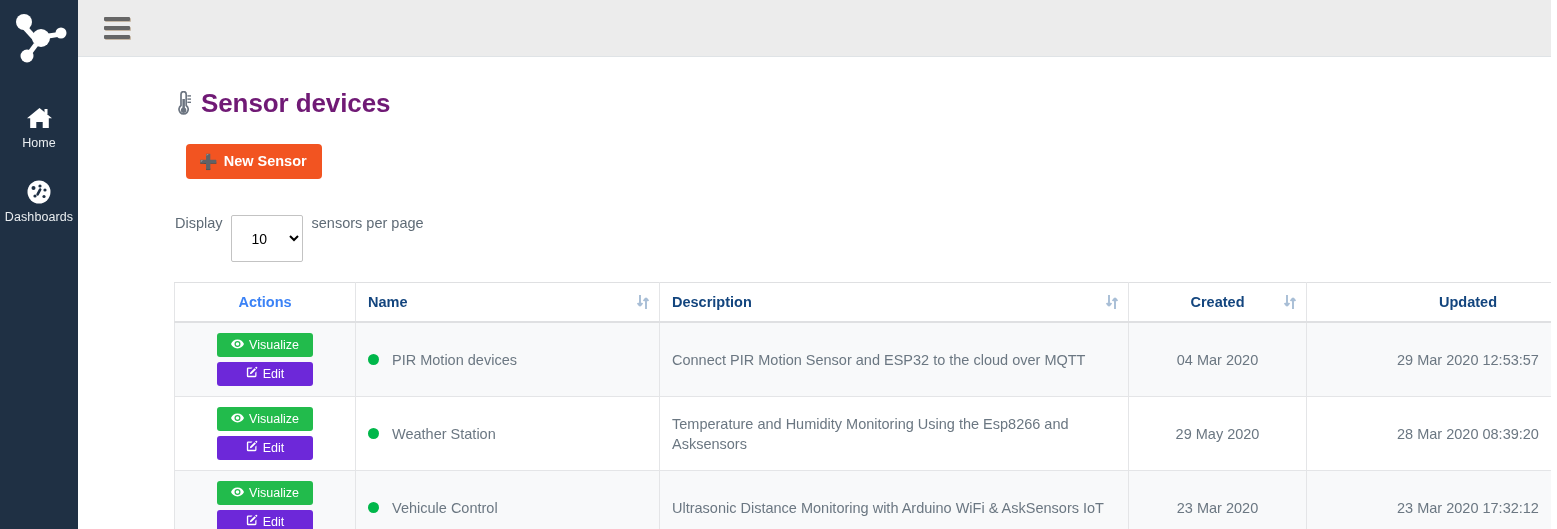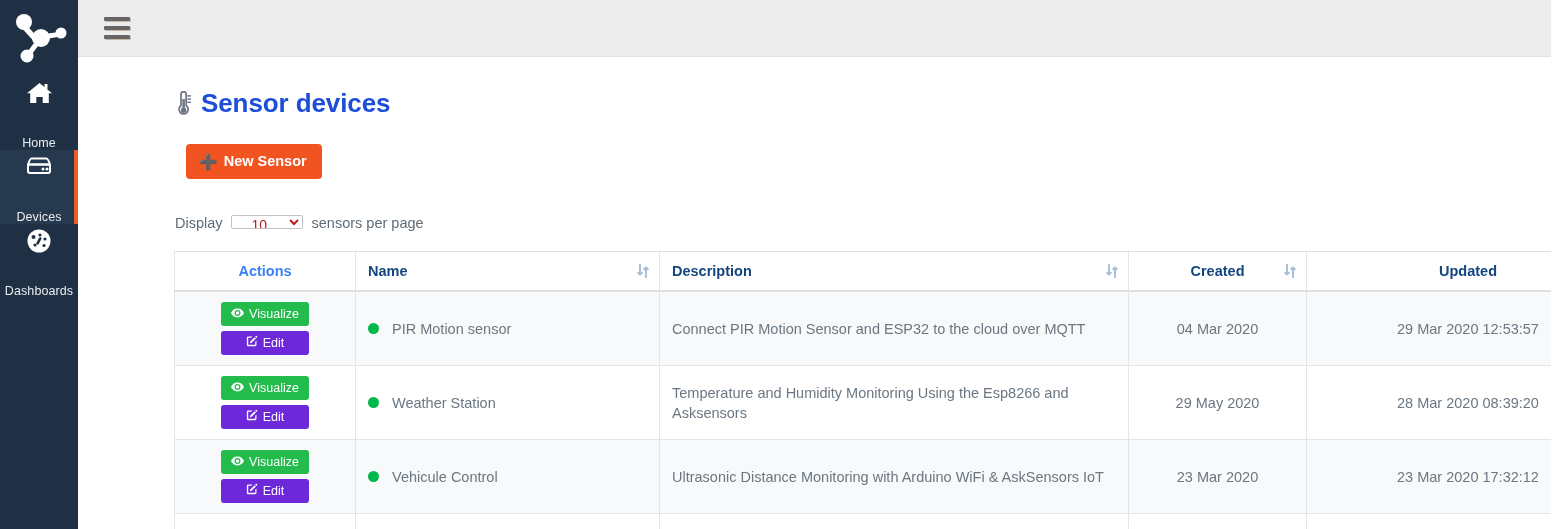--- a/index.html
+++ b/index.html
@@ -24,21 +24,21 @@
   .brand {
     height: 76px; min-height: 76px;
     display: flex; align-items: center; justify-content: center;
   }
   .brand svg { display: block; }
 
   .nav-item {
     position: relative;
     height: 74px; min-height: 74px;
     display: flex; flex-direction: column;
-    align-items: center; justify-content: space-between;
+    align-items: center; justify-content: flex-end;
     color: #e7ebee;
     text-decoration: none;
     cursor: pointer;
     padding-top: 4px;
   }
   .nav-item .nav-icon {
     height: 26px; display: flex; align-items: center; justify-content: center;
     margin-bottom: 5px;
   }
   .nav-item .nav-label {
@@ -66,21 +66,21 @@
     border-radius: 1px; margin-bottom: 5px;
     box-shadow: 1px 1px 0 rgba(150,120,80,0.45);
   }
   .hamburger span:last-child { margin-bottom: 0; }
 
   .content { padding: 0 0 0 0; }
 
   .page-title {
     display: flex; align-items: center;
     margin: 31px 0 0 96px;
-    color: #1d4ed8;
+    color: #701a75;
     font-size: 26px; font-weight: bold;
     letter-spacing: -0.1px;
   }
   .thermo-icon { margin-right: 9px; display: flex; align-items: center; }
 
   .btn-new {
     margin: 25px 0 0 108px;
     display: inline-flex; align-items: center; gap: 6px;
     background: #f25421; border: none; border-radius: 4px;
     color: #fff; font-size: 14.5px; font-weight: bold;
@@ -90,22 +90,22 @@
   }
   .btn-new .plus { font-size: 15px; font-weight: bold; line-height: 1; }
 
   .display-row {
     display: flex; align-items: flex-start;
     margin: 36px 0 0 97px;
     color: #5f6b76; font-size: 14.5px;
   }
   .display-row .lbl { margin-right: 8px; }
   .page-select {
-    width: 72px; height: 14px;
-    font-size: 14px; color: #b91c1c;
+    width: 72px; height: 47px;
+    font-size: 14px; color: #000000;
     font-family: "Liberation Sans", sans-serif;
     border: 1px solid #c3c3c3; border-radius: 2px;
     background: #fff; padding-left: 16px;
     cursor: pointer;
   }
   .display-row .lbl2 { margin-left: 9px; }
 
   
   .table-wrap { margin: 20px 0 0 96px; width: 1455px; }
   table.dt {
@@ -149,21 +149,21 @@
 
   .col-actions { width: 181px; }
   .col-name    { width: 304px; }
   .col-desc    { width: 469px; }
   .col-created { width: 178px; }
   .col-updated { width: 323px; }
 
   td.actions-cell { text-align: center; padding: 8px 4px; }
   .btn-sm {
     display: inline-flex; align-items: center; justify-content: center; gap: 5px;
-    width: 88px; padding: 4px 6px;
+    width: 96px; padding: 4px 6px;
     border: none; border-radius: 3px;
     color: #fff; font-size: 12.5px;
     font-family: "Liberation Sans", sans-serif;
     cursor: pointer; line-height: 16px;
   }
   .btn-visualize { background: #22bb4c; margin-bottom: 5px; }
   .btn-edit { background: #6d28d9; }
 
   td.name-cell { padding-left: 10px; }
   .dot {
@@ -207,31 +207,20 @@
     <a class="nav-item">
       <span class="nav-icon">
         <svg width="27" height="24" viewBox="0 0 27 24">
           <path fill="#ffffff" d="M13.5 2 L1 12.2 h3.2 V22 h6.1 v-6.1 h6.4 V22 h6.1 V12.2 H26 Z"></path>
           <rect x="18.5" y="3" width="3" height="5" fill="#ffffff"></rect>
         </svg>
       </span>
       <span class="nav-label">Home</span>
     </a>
 
-    <a class="nav-item active">
-      <span class="nav-icon">
-        <svg width="30" height="24" viewBox="0 0 30 24">
-          <path d="M4 9.5 C4 9.5 6 3.5 7.5 3.5 H22.5 C24 3.5 26 9.5 26 9.5 Z" fill="none" stroke="#ffffff" stroke-width="2" stroke-linejoin="round"></path>
-          <rect x="4" y="9.5" width="22" height="8.5" rx="2" fill="none" stroke="#ffffff" stroke-width="2"></rect>
-          <circle cx="19" cy="14" r="1.5" fill="#ffffff"></circle>
-          <circle cx="23" cy="14" r="1.5" fill="#ffffff"></circle>
-        </svg>
-      </span>
-      <span class="nav-label">Devices</span>
-    </a>
 
     <a class="nav-item">
       <span class="nav-icon">
         <svg width="28" height="26" viewBox="0 0 28 26">
           <circle cx="14" cy="13" r="11.5" fill="#ffffff"></circle>
           <circle cx="8.5" cy="9" r="2" fill="#1f3044"></circle>
           <circle cx="15" cy="7" r="1.6" fill="#1f3044"></circle>
           <circle cx="20" cy="11" r="1.6" fill="#1f3044"></circle>
           <circle cx="19" cy="17.5" r="1.6" fill="#1f3044"></circle>
           <circle cx="10" cy="17" r="1.6" fill="#1f3044"></circle>
@@ -350,21 +339,21 @@
                     <svg width="12" height="12" viewBox="0 0 14 14">
                         <path fill="#fff" d="M1 3.2a1.4 1.4 0 011.4-1.4h5.2L6.2 3.2H2.6v8.2h8.2V7.9l1.4-1.4v5.2A1.4 1.4 0 0110.8 13H2.4A1.4 1.4 0 011 11.6V3.2z"></path>
                         <path fill="#fff" d="M12.8 1.2a1.1 1.1 0 010 1.6l-.6.6-1.6-1.6.6-.6a1.1 1.1 0 011.6 0zM10 2.5l1.6 1.6-5 5-2.1.5.5-2.1 5-5z"></path>
                       </svg>
                   </span>
                   <span>Edit</span>
                 </button>
               </td>
               <td class="name-cell">
                 <span class="dot"></span>
-                <span class="name-text">PIR Motion sensor</span>
+                <span class="name-text">PIR Motion devices</span>
               </td>
               <td class="desc-cell">Connect PIR Motion Sensor and ESP32 to the cloud over MQTT</td>
               <td class="date-cell">04 Mar 2020</td>
               <td class="date-cell">29 Mar 2020 12:53:57</td>
             </tr>
 
             <tr class="even">
               <td class="actions-cell">
                 <button class="btn-sm btn-visualize">
                   <span>

